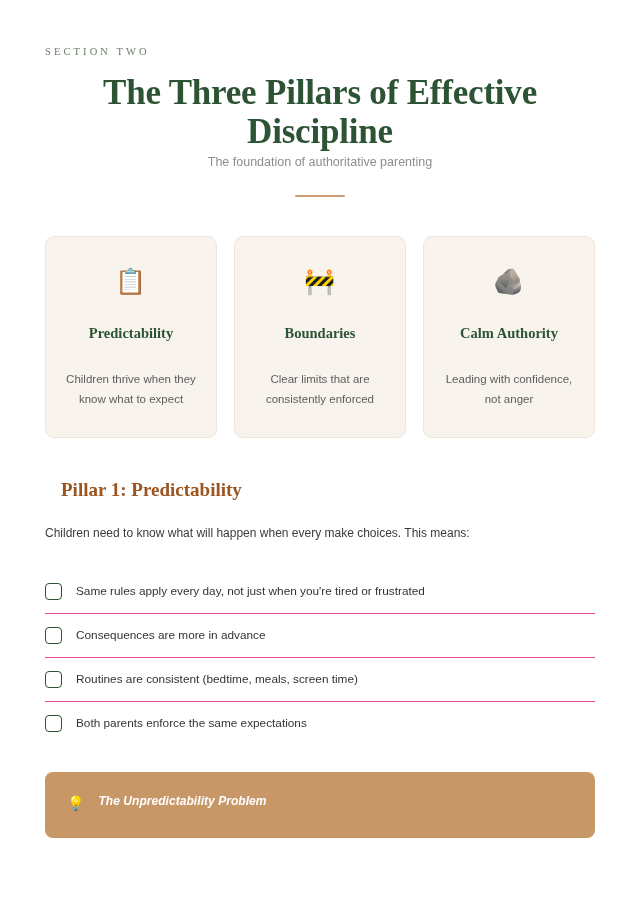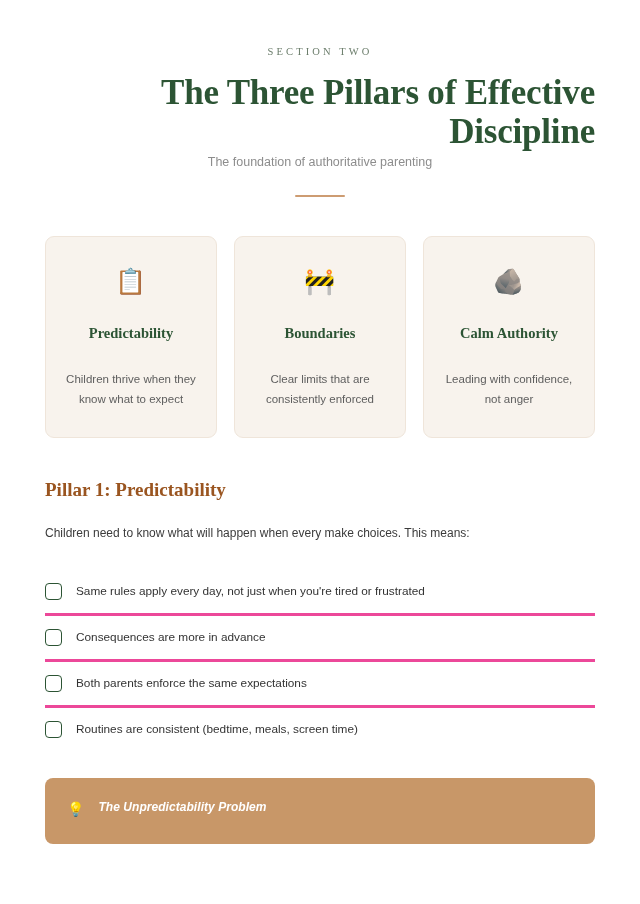--- a/index.html
+++ b/index.html
@@ -18,31 +18,31 @@
     width: 640px;
     height: 904px;
     box-sizing: border-box;
     padding: 0 45px;
     position: relative;
   }
 
   
   .eyebrow {
     margin-top: 46px;
-    text-align: center;
+    text-align: left;
     font-family: "Liberation Serif", serif;
     font-size: 10.5px;
     letter-spacing: 3.1px;
     color: #6b7d6b;
     text-transform: uppercase;
     font-weight: 400;
   }
   .main-title {
     margin: 16px 0 0 0;
-    text-align: right;
+    text-align: center;
     font-family: "Liberation Serif", serif;
     font-size: 35px;
     font-weight: 700;
     color: #2c5434;
     letter-spacing: -0.2px;
     line-height: 1.12;
   }
   .subtitle {
     margin-top: 4px;
     text-align: center;
@@ -94,38 +94,39 @@
     color: #5e5e5e;
   }
 
   
   .pillar-heading {
     margin-top: 41px;
     font-family: "Liberation Serif", serif;
     font-size: 19px;
     font-weight: 700;
     color: #9a5520;
+    margin-left: 16px;
   }
   .pillar-intro {
     margin-top: 23px;
     font-size: 12px;
     color: #3b3b3b;
     line-height: 1.6;
   }
 
   
   .checklist {
     margin-top: 26px;
   }
   .check-row {
     display: flex;
     align-items: center;
     gap: 14px;
     height: 43px;
-    border-bottom: 3px solid #ec4899;
+    border-bottom: 1px solid #ec4899;
   }
   .check-row:last-child {
     border-bottom: none;
   }
   .checkbox {
     width: 17px;
     height: 17px;
     min-width: 17px;
     border: 1.6px solid #2c5434;
     border-radius: 4px;
@@ -213,26 +214,26 @@
       <span class="check-label">Same rules apply every day, not just when you're tired or frustrated</span>
     </div>
 
     <div class="check-row">
       <span class="checkbox"></span>
       <span class="check-label">Consequences are more in advance</span>
     </div>
 
     <div class="check-row">
       <span class="checkbox"></span>
+      <span class="check-label">Routines are consistent (bedtime, meals, screen time)</span>
+    </div>
+
+    <div class="check-row">
+      <span class="checkbox"></span>
       <span class="check-label">Both parents enforce the same expectations</span>
-    </div>
-
-    <div class="check-row">
-      <span class="checkbox"></span>
-      <span class="check-label">Routines are consistent (bedtime, meals, screen time)</span>
     </div>
 
   </div>
 
   <div class="callout">
     <span class="callout-icon">💡</span>
     <div class="callout-body">
       <div class="callout-title">The Unpredictability Problem</div>
     </div>
   </div>

